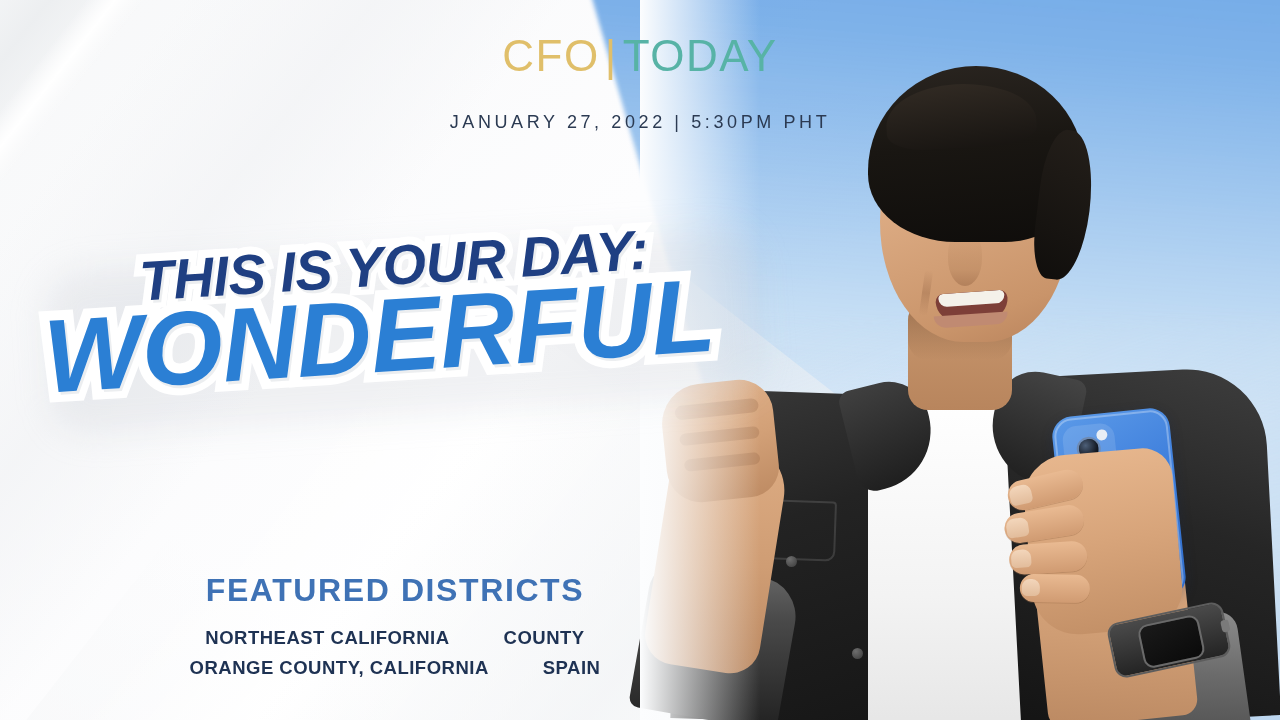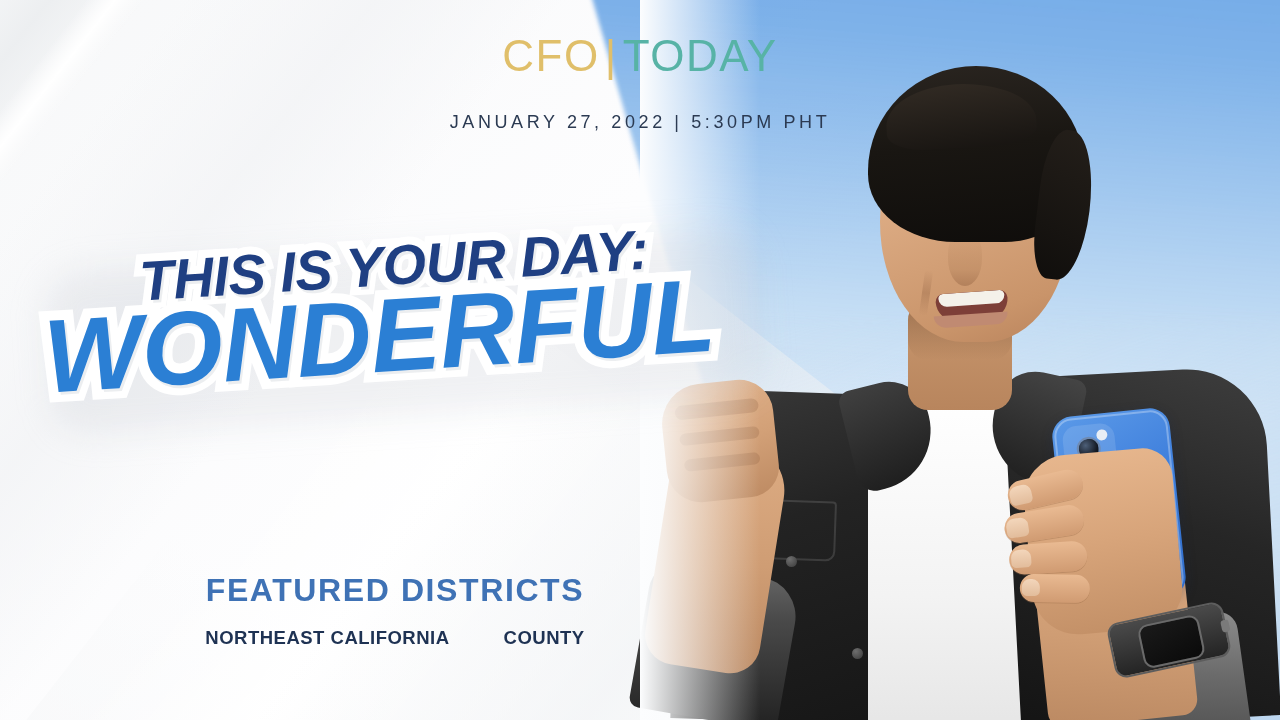--- a/index.html
+++ b/index.html
@@ -542,15 +542,19 @@
     <div class="hl-line hl-top">THIS IS YOUR DAY:</div>
     <div class="hl-line hl-bottom">WONDERFUL</div>
   </div>
 
   <div class="districts">
     <div class="districts-title">FEATURED DISTRICTS</div>
     <div class="district-row row1">
       <span class="district-item">NORTHEAST CALIFORNIA</span>
       <span class="district-item">COUNTY</span>
     </div>
+    <div class="district-row row2">
+      <span class="district-item">ORANGE COUNTY, CALIFORNIA</span>
+      <span class="district-item">SPAIN</span>
+    </div>
   </div>
 
 </div>
 
 </body></html>

